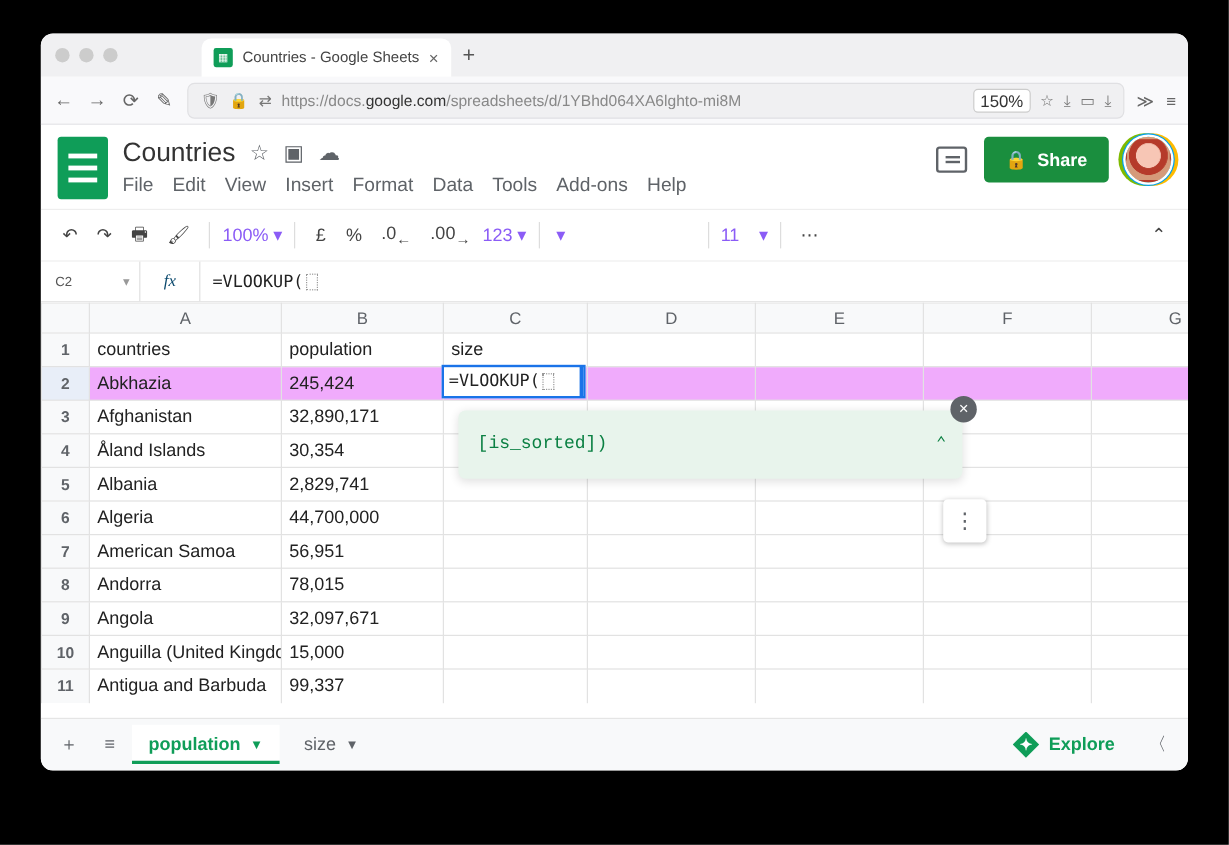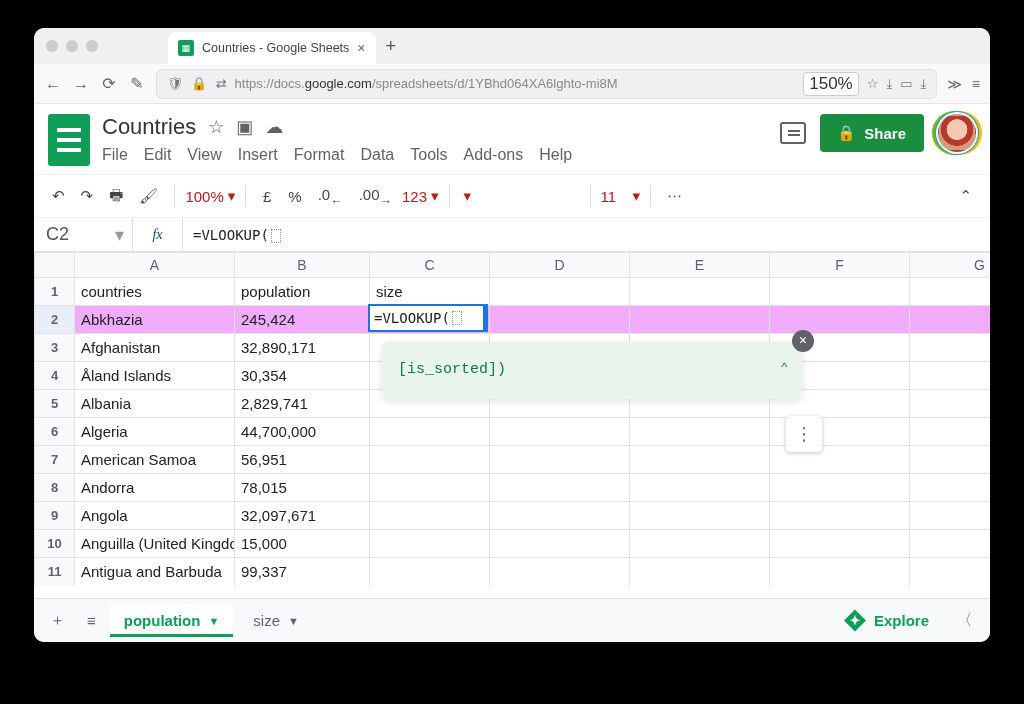--- a/index.html
+++ b/index.html
@@ -77,21 +77,21 @@
     padding: 0 10px;
     gap: 8px;
     font-size: 13px;
     color: #777;
     border: 1px solid #e0e0e3;
   }
   .url-text { flex:1; overflow:hidden; white-space:nowrap; text-overflow:ellipsis; color:#888; }
   .url-text .host { color:#333; }
   .zoom-badge {
     background:#fff; border:1px solid #ccc; border-radius:4px;
-    font-size:17px; padding:1px 5px; color:#333;
+    font-size:14px; padding:1px 5px; color:#333;
   }
   .chev { color:#666; font-size:14px; }
   
   .sheets-header {
     display:flex; align-items:flex-start; padding: 10px 14px 0 14px; gap: 12px;
   }
   .doc-icon {
     width: 42px; height: 52px; background:#0f9d58; border-radius:3px;
     display:flex; align-items:center; justify-content:center;
     position:relative;
@@ -124,26 +124,26 @@
     box-shadow: 0 0 0 2px #fff, 0 0 0 3px #00a1f1, 3px 0 0 3px #ffbb00, -3px 0 0 3px #7fba00;
   }
   .toolbar {
     display:flex; align-items:center; gap:4px; padding: 4px 12px;
     border-top:1px solid #eee; border-bottom:1px solid #eee;
     height:44px; color:#444; font-size:15px;
     margin-top:8px;
   }
   .tbtn { padding:4px 6px; color:#444; min-width:22px; text-align:center; }
   .tsep { width:1px; height:22px; background:#ddd; margin:0 6px; }
-  .tdrop { display:flex; align-items:center; gap:4px; color:#b91c1c; }
+  .tdrop { display:flex; align-items:center; gap:4px; color:#8b5cf6; }
   .formula-bar {
     display:flex; align-items:center; height:34px; border-bottom:1px solid #e0e0e0;
     font-size:14px;
   }
-  .name-box { width:99px; padding:0 8px 0 12px; display:flex; align-items:center; justify-content:space-between; border-right:1px solid #e0e0e0; height:100%; font-size:18px; color:#555;gap:28px;}
+  .name-box { width:83px; padding:0 8px 0 12px; display:flex; align-items:center; justify-content:space-between; border-right:1px solid #e0e0e0; height:100%; font-size:11px; color:#555;gap:28px;}
   .fx { width:50px; text-align:center; color:#0c4a6e; font-style:italic; font-family: Georgia, serif; border-right:1px solid #e0e0e0; height:100%; display:flex; align-items:center; justify-content:center;}
   .formula-input { flex:1; padding:0 10px; color:#222; font-family: monospace; font-size:14px; }
   
   .grid-wrap { flex:1; overflow:hidden; position:relative; background:#fff; }
   table.grid { border-collapse:collapse; width:100%; table-layout:fixed; }
   .grid th, .grid td {
     border:1px solid #e2e2e2; font-size:15px; padding:4px 6px;
     height:28px; text-align:left; background:#fff;
     overflow:hidden; white-space:nowrap;
   }

